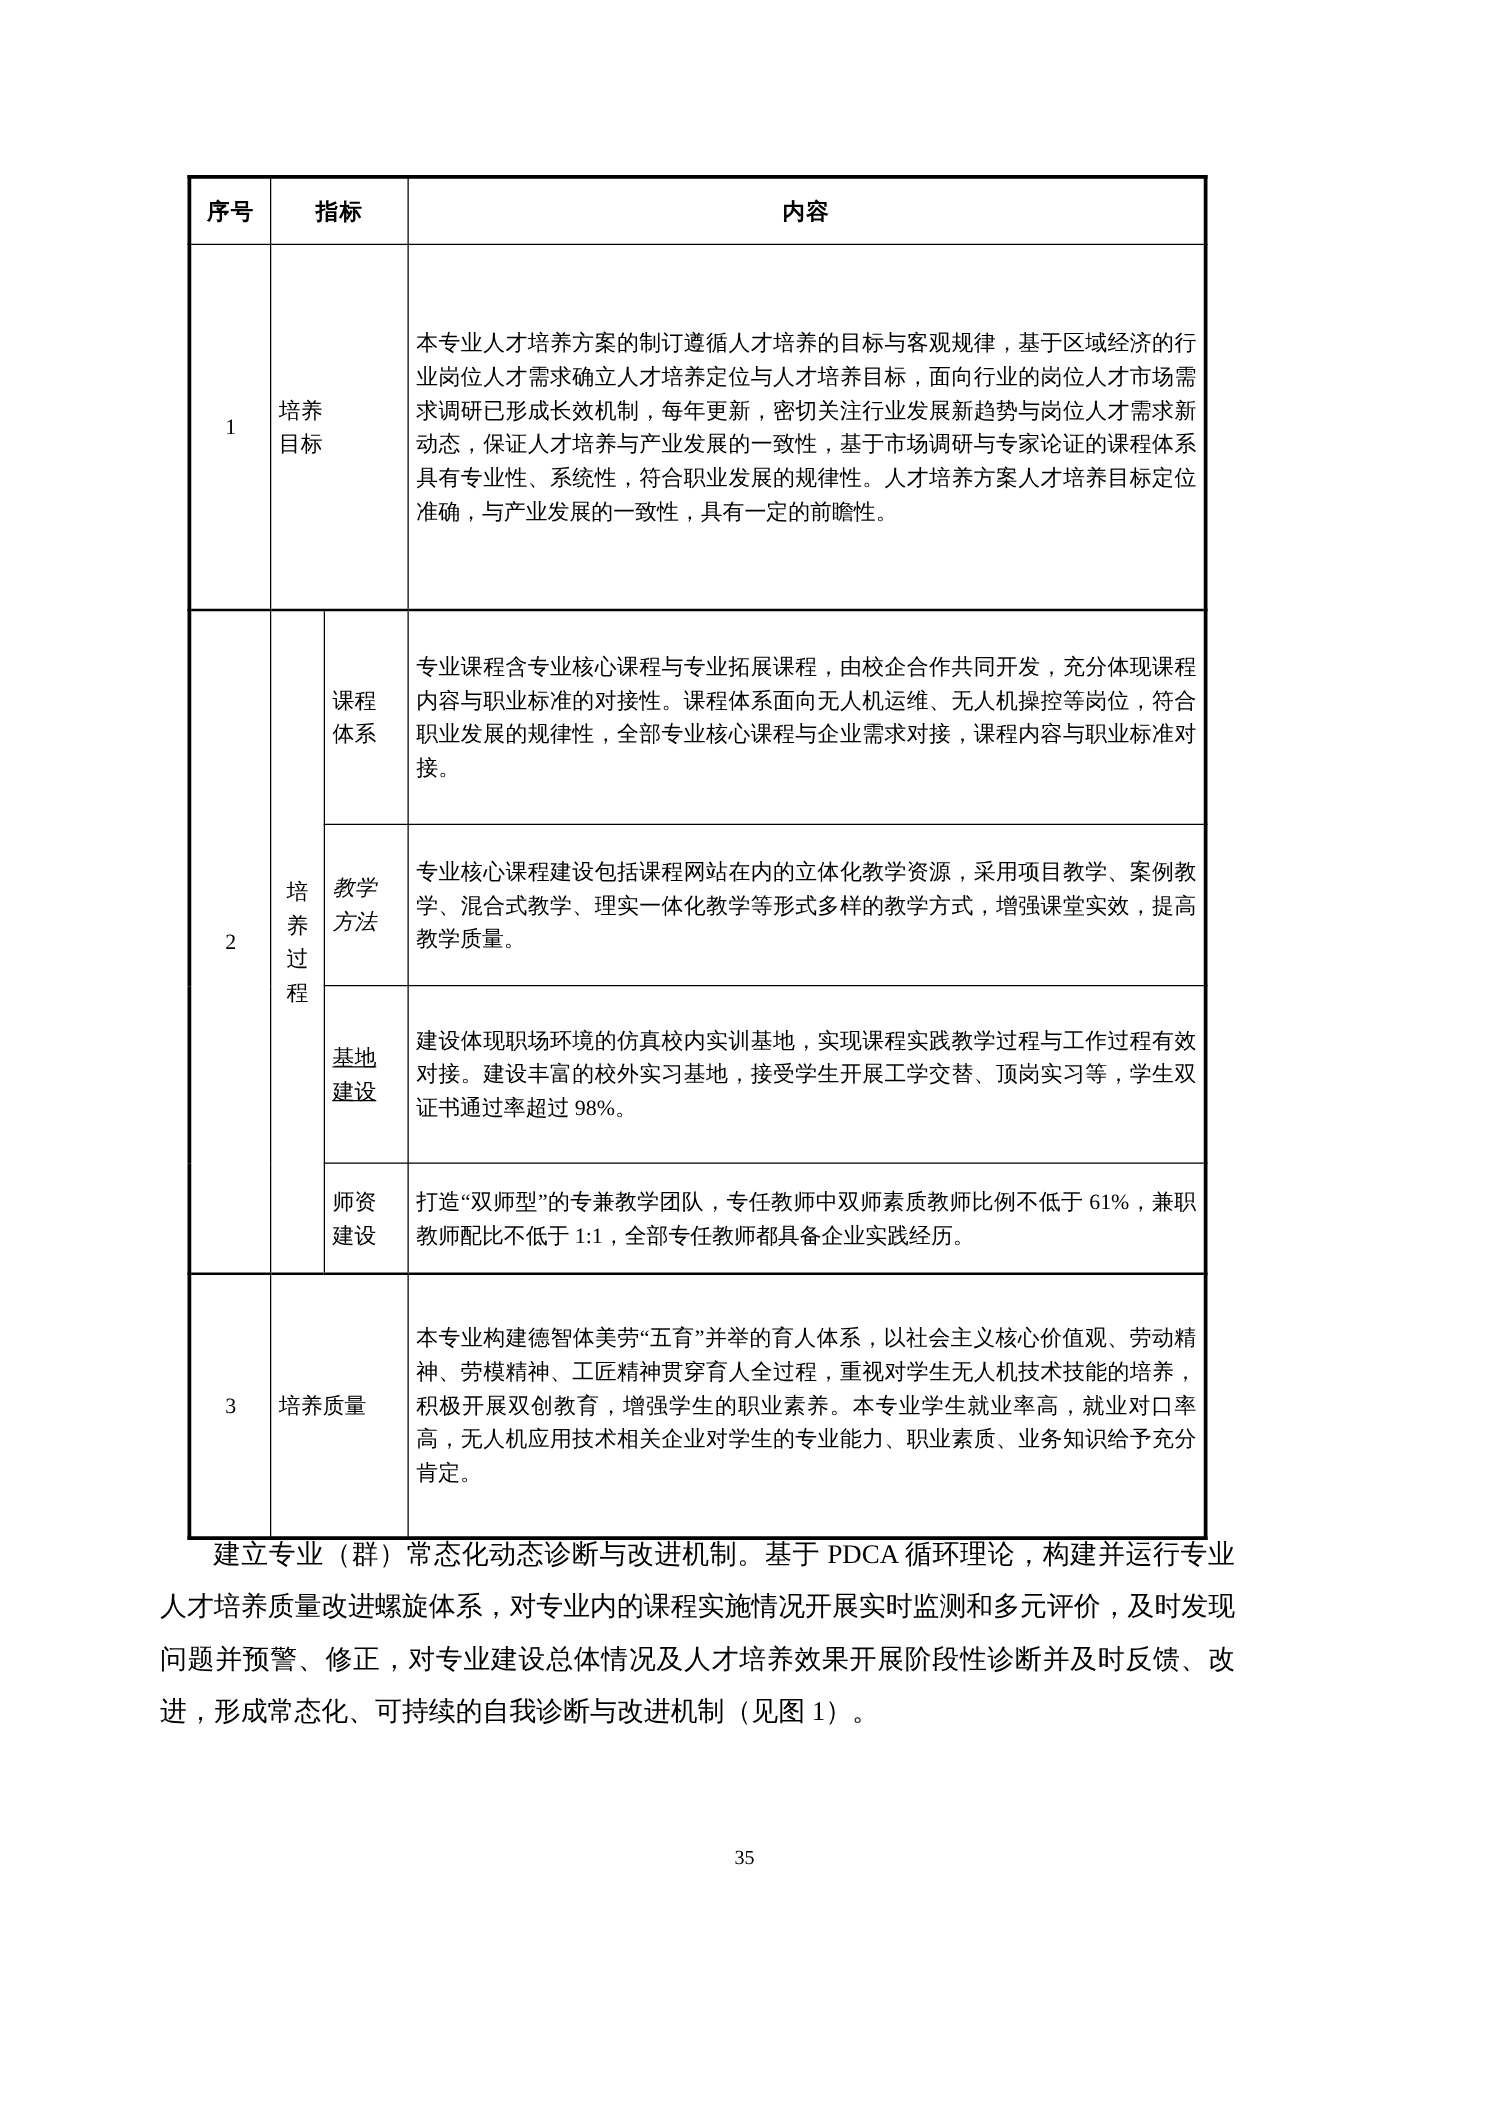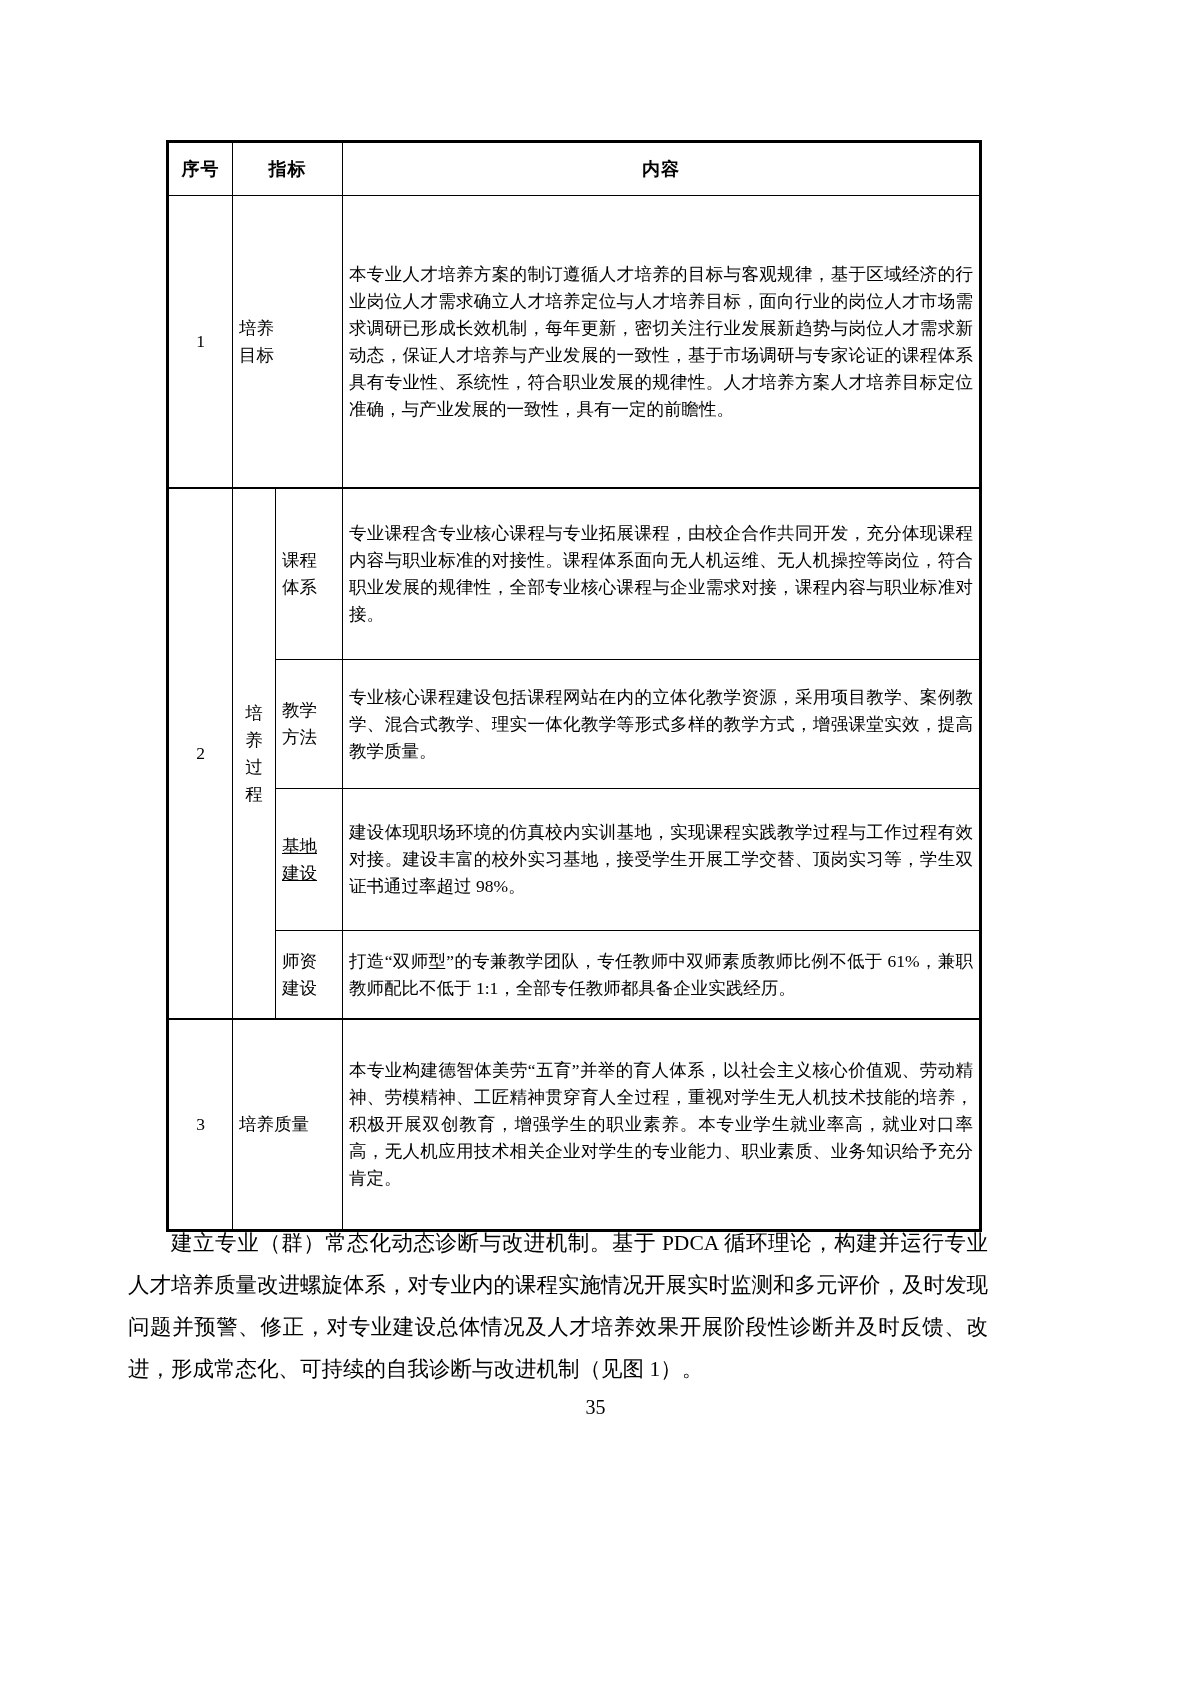--- a/index.html
+++ b/index.html
@@ -11,21 +11,21 @@
     position: relative;
     width: 1191px;
     height: 1684px;
     background: #ffffff;
     font-family: "Liberation Serif", "DejaVu Serif", serif;
     color: #000000;
     overflow: hidden;
   }
   .doc-table-wrap {
     position: absolute;
-    left: 166px;
+    left: 150px;
     top: 140px;
     width: 969px;
   }
   table.doc-table {
     border-collapse: collapse;
     table-layout: fixed;
     width: 813px;
     border: 3px solid #000000;
   }
   table.doc-table col.c-no { width: 65px; }
@@ -65,41 +65,41 @@
     white-space: pre-line;
     line-height: 34px;
     padding: 4px 0;
   }
   td.cell-content {
     text-align: justify;
     padding: 14px 10px 14px 10px;
   }
   td.h-row1 { height: 279px; }
   td.h-sub1 { height: 158px; }
-  td.h-sub2 { height: 116px; }
+  td.h-sub2 { height: 116px; font-style: italic; }
   td.h-sub3 { height: 129px; text-decoration: underline; }
   td.h-sub4 { height: 75px; margin-top: 32px; }
   td.h-row3 { height: 197px; }
   .body-paragraph {
     position: absolute;
     left: 128px;
     top: 1222px;
     width: 860px;
     font-size: 21.5px;
     line-height: 42px;
     text-align: justify;
     text-indent: 2em;
   }
   .page-number {
     position: absolute;
     left: 0;
-    top: 1396px;
+    top: 1478px;
     width: 100%;
     text-align: center;
-    font-size: 20px;
+    font-size: 16px;
   }
 </style>
 </head>
 <body>
 
 <div class="page">
 
   <div class="doc-table-wrap">
     <table class="doc-table">
       <colgroup>

